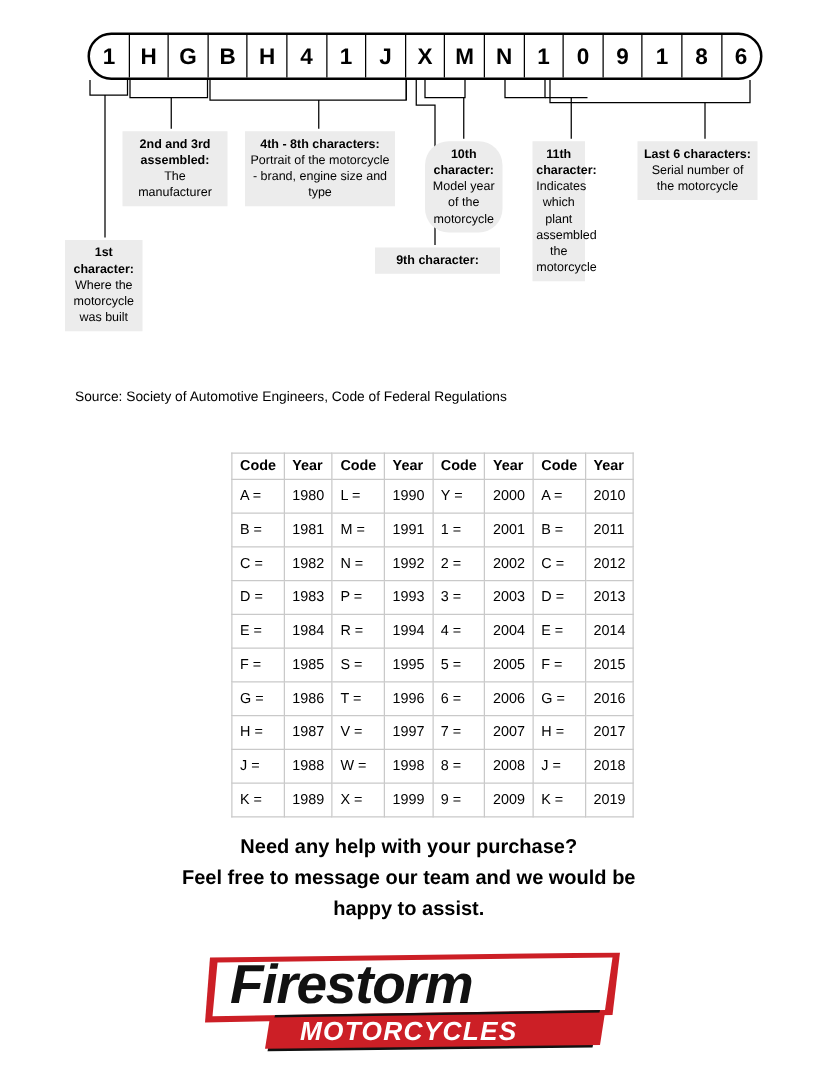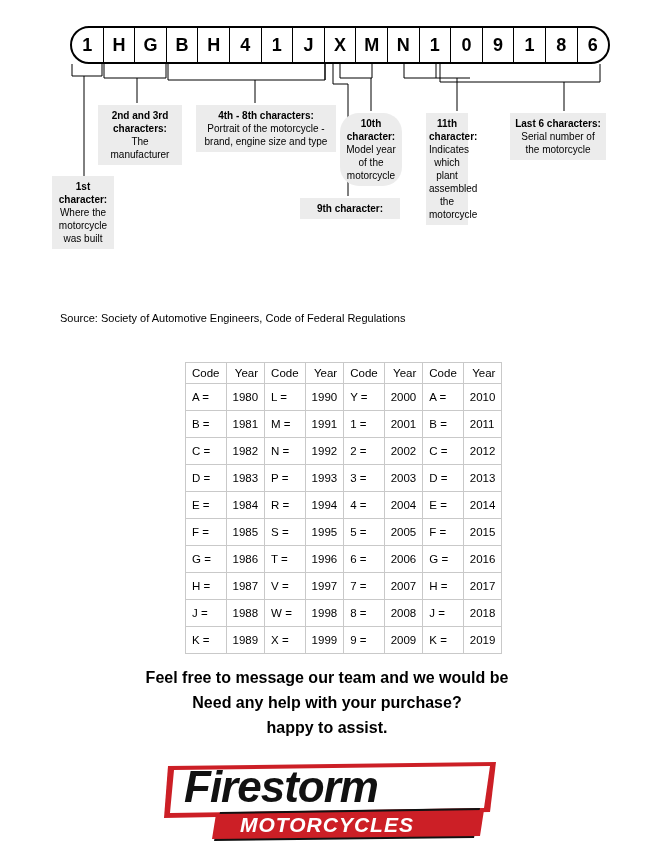--- a/index.html
+++ b/index.html
@@ -56,23 +56,23 @@
     background: #ececec;
     text-align: center;
     font-size: 10px;
     line-height: 13px;
     padding: 4px 3px;
     box-sizing: border-box;
   }
   .callout b { font-weight: bold; display: block; }
   .callout .body { font-weight: normal; }
 
-  #c1 { left: 52px;  top: 176px; width: 62px;  }
+  #c1 { left: 52px;  top: 192px; width: 62px;  }
   #c2 { left: 98px;  top: 105px; width: 84px;  }
-  #c3 { left: 196px; top: 105px; width: 140px; }
+  #c3 { left: 196px; top: 105px; width: 120px; }
   #c4 { left: 340px; top: 113px; width: 62px; border-radius: 19px;  }
   #c5 { left: 426px; top: 113px; width: 42px;  }
   #c6 { left: 510px; top: 113px; width: 96px; }
   #c7 { left: 300px; top: 198px; width: 100px;  }
 
   
   .source {
     position: absolute;
     left: 60px;
     top: 312px;
@@ -88,22 +88,22 @@
     font-size: 11.5px;
   }
   .code-table th,
   .code-table td {
     border: 1px solid #c9c9c9;
     padding: 4px 6px;
     text-align: left;
     white-space: nowrap;
   }
   .code-table th {
-    font-weight: normal;
-    text-align: right;
+    font-weight: bold;
+    text-align: left;
   }
   .code-table td { height: 18px; }
 
   
   .help {
     position: absolute;
     left: 0;
     top: 665px;
     width: 654px;
     text-align: center;
@@ -185,21 +185,21 @@
     <path d="M440,64 L440,82 L600,82 L600,64"></path>
     <path d="M564,82 L564,111"></path>
   </g>
 </svg>
 
 <div class="callout" id="c1">
   <b>1st character:</b>
   <span class="body">Where the motorcycle was built</span>
 </div>
 <div class="callout" id="c2">
-  <b>2nd and 3rd characters:</b>
+  <b>2nd and 3rd assembled:</b>
   <span class="body">The manufacturer</span>
 </div>
 <div class="callout" id="c3">
   <b>4th - 8th characters:</b>
   <span class="body">Portrait of the motorcycle - brand, engine size and type</span>
 </div>
 <div class="callout" id="c4">
   <b>10th character:</b>
   <span class="body">Model year of the motorcycle</span>
 </div>
@@ -328,22 +328,22 @@
       <td>1999</td>
       <td>9 =</td>
       <td>2009</td>
       <td>K =</td>
       <td>2019</td>
     </tr>
   </tbody>
 </table>
 
 <div class="help">
+  <div>Need any help with your purchase?</div>
   <div>Feel free to message our team and we would be</div>
-  <div>Need any help with your purchase?</div>
   <div>happy to assist.</div>
 </div>
 
 <svg class="logo" viewBox="0 0 340 80">
 
   <polygon points="8,4 336,0 330,50 4,56" fill="#cc1f26"></polygon>
   <polygon points="14,8 330,4 324,46 10,51" fill="#ffffff"></polygon>
   <text class="logo-text1" x="24" y="40">Firestorm</text>
 
   <polygon points="60,50 320,46 314,76 54,79" fill="#111111"></polygon>

